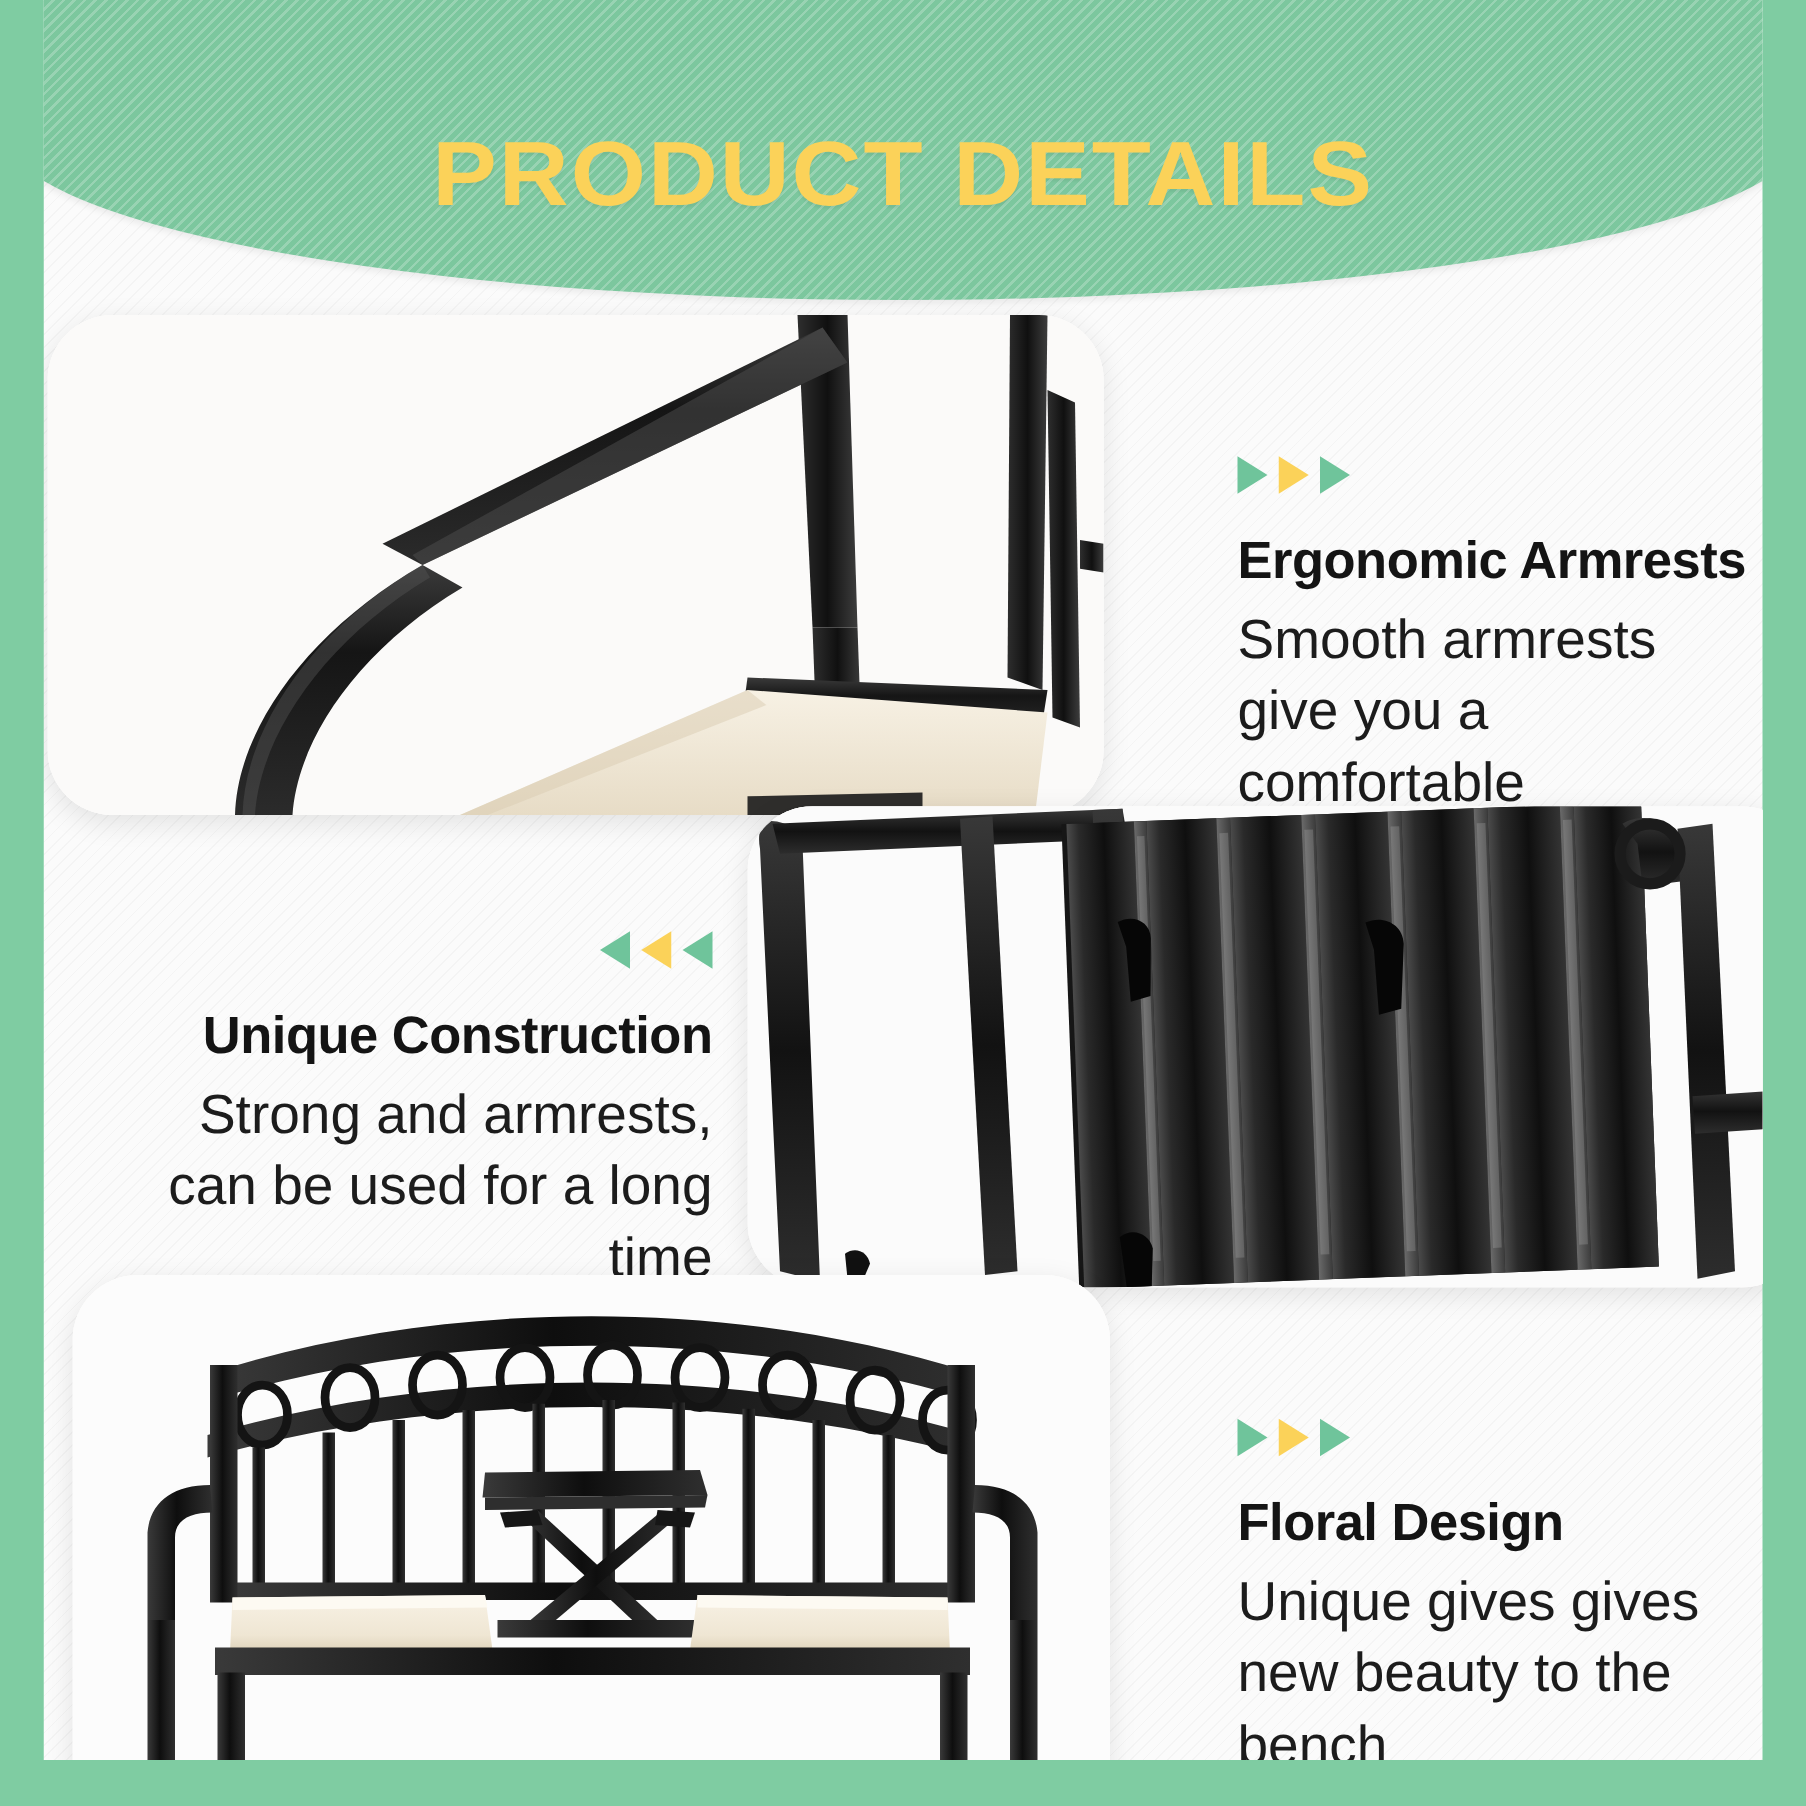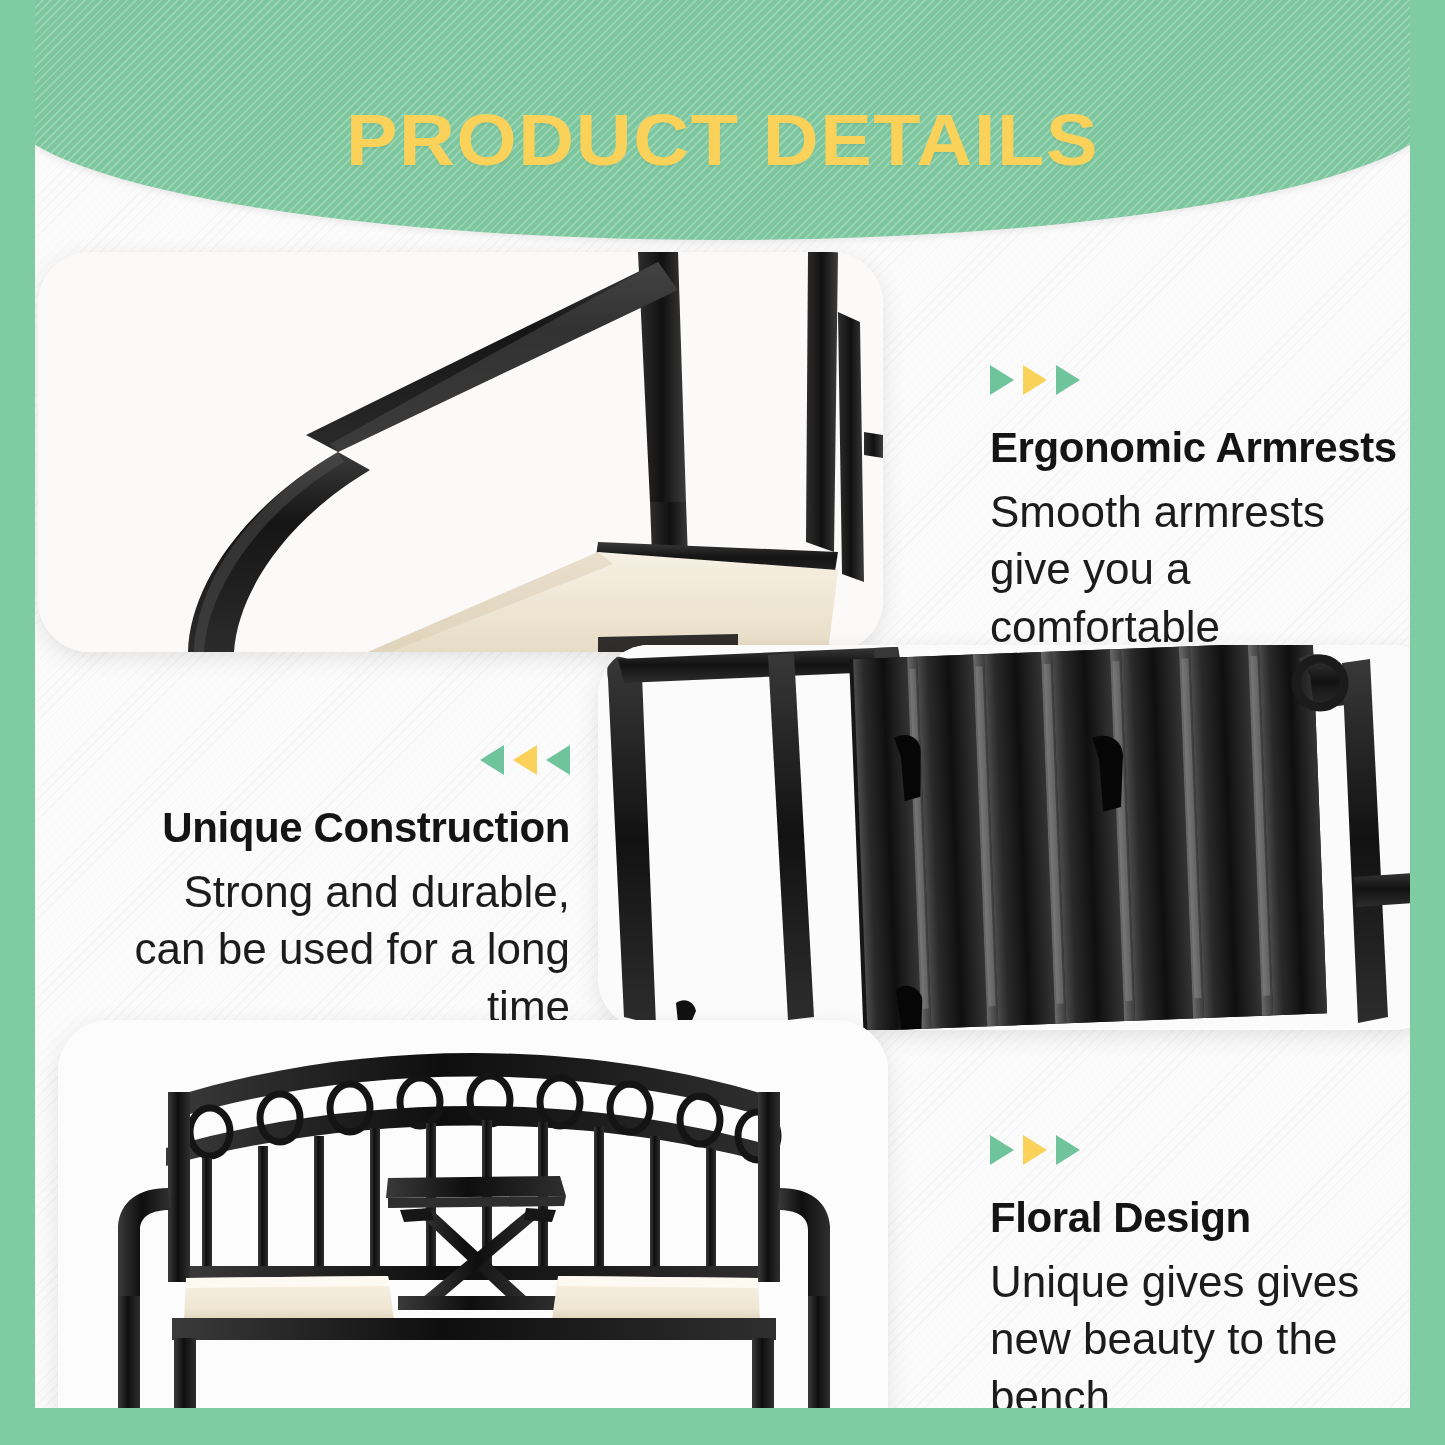--- a/index.html
+++ b/index.html
@@ -233,21 +233,21 @@
       </div>
     </div>
 
     <div class="feature" id="feat-stable">
       <div class="arrows left">
         <span class="tri l"></span>
         <span class="tri l y"></span>
         <span class="tri l"></span>
       </div>
       <p class="f-title">Unique Construction</p>
-      <p class="f-desc">Strong and durable, can be used for a long time</p>
+      <p class="f-desc">Strong and armrests, can be used for a long time</p>
     </div>
 
     <div class="card" id="card-bench">
       <div class="photo">
         <svg width="830" height="400" viewBox="0 0 830 400">
           <defs>
             <linearGradient id="bmtl" x1="0" y1="0" x2="1" y2="0">
               <stop offset="0%" stop-color="#3a3a3a"></stop>
               <stop offset="45%" stop-color="#0e0e0e"></stop>
               <stop offset="100%" stop-color="#2f2f2f"></stop>

